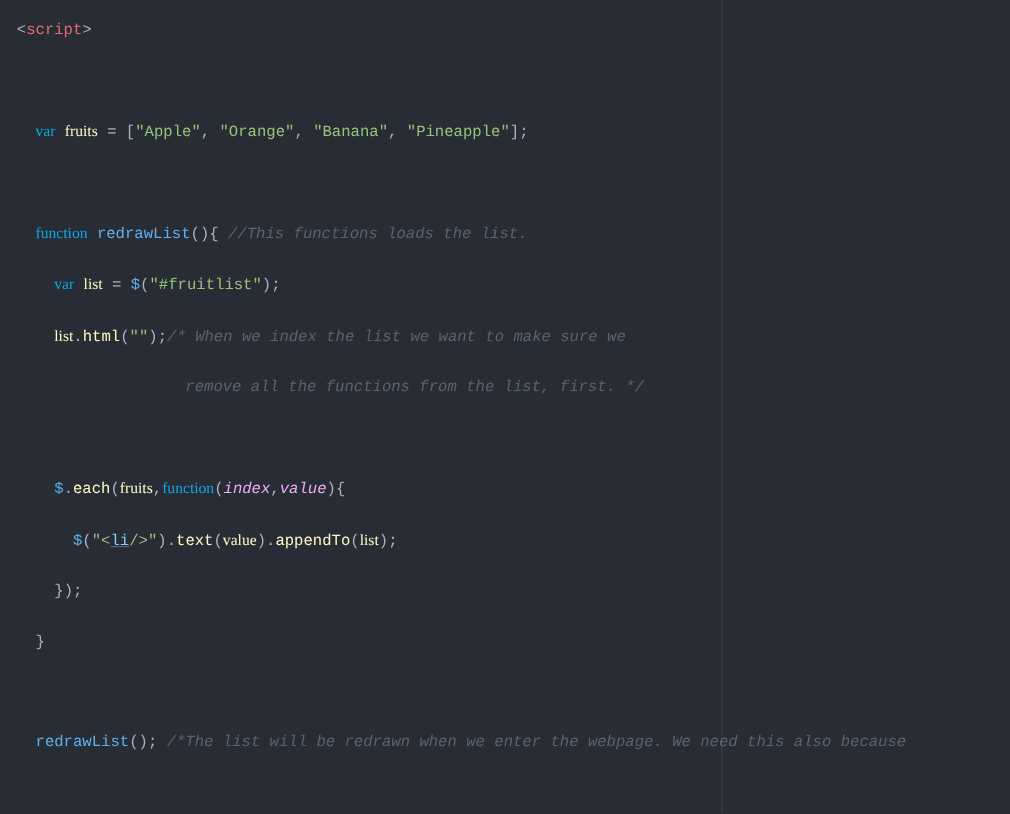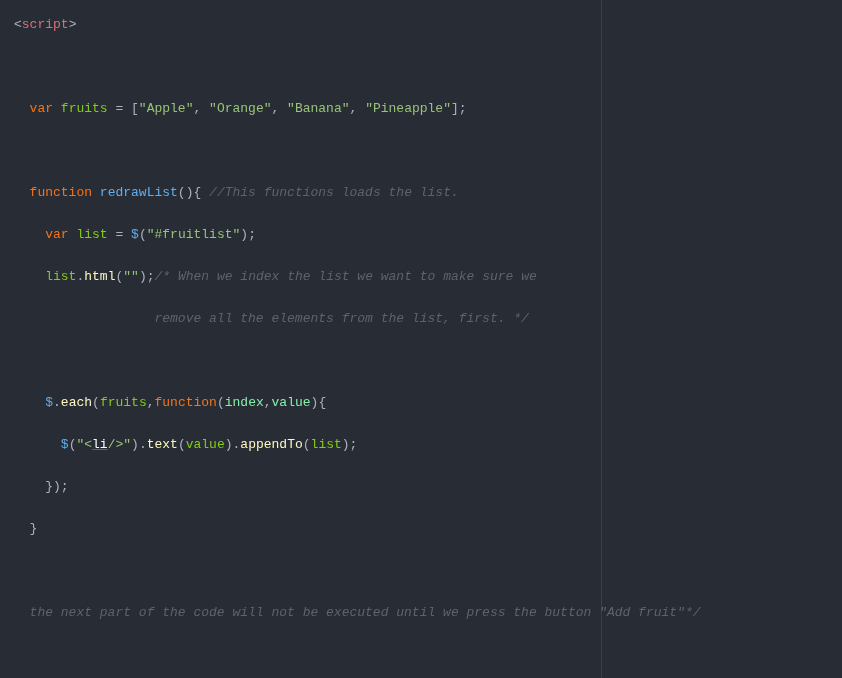--- a/index.html
+++ b/index.html
@@ -26,51 +26,51 @@
     top: 0;
     bottom: 0;
     width: 1px;
     background: #3a3f4b;
   }
   .line { display: block; }
 
   .punc { color: #abb2bf; }
   .tag-bracket { color: #abb2bf; }
   .tag-name { color: #e06c75; margin-top: 20px; }
-  .keyword { color: #f97316; }
-  .varname { color: #84cc16; }
+  .keyword { color: #0ea5e9; font-family: Liberation Serif, serif; }
+  .varname { color: #fef9c3; font-family: Liberation Serif, serif; }
   .string { color: #98c379; }
   .func-def { color: #61afef; }
   .func-call { color: #61afef; }
   .comment { color: #5c6370; font-style: italic; text-align: right; }
   .method { color: #fef9c3; }
-  .param { color: #86efac; }
+  .param { color: #f0abfc; font-style: italic; }
   .string-tag { color: #98c379; }
-  .string-tag-inner { color: #ffffff; text-decoration: underline; text-decoration-color: #5c6370; text-align: right; }
+  .string-tag-inner { color: #7dd3fc; text-decoration: underline; text-decoration-color: #5c6370; text-align: right; }
 </style>
 </head>
 <body>
 
 <div class="ruler"></div>
 
 <div class="editor"><span class="line"><span class="tag-bracket">&lt;</span><span class="tag-name">script</span><span class="tag-bracket">&gt;</span></span>
 <span class="line"> </span>
 <span class="line">  <span class="keyword">var</span> <span class="varname">fruits</span><span class="punc"> = </span><span class="punc">[</span><span class="string">"Apple"</span><span class="punc">, </span><span class="string">"Orange"</span><span class="punc">, </span><span class="string">"Banana"</span><span class="punc">, </span><span class="string">"Pineapple"</span><span class="punc">]</span><span class="punc">;</span></span>
 <span class="line"> </span>
 <span class="line">  <span class="keyword">function</span> <span class="func-def">redrawList</span><span class="punc">()</span><span class="punc">{</span> <span class="comment">//This functions loads the list.</span></span>
 <span class="line">    <span class="keyword">var</span> <span class="varname">list</span><span class="punc"> = </span><span class="func-call">$</span><span class="punc">(</span><span class="string">"#fruitlist"</span><span class="punc">)</span><span class="punc">;</span></span>
 <span class="line">    <span class="varname">list</span><span class="punc">.</span><span class="method">html</span><span class="punc">(</span><span class="string">""</span><span class="punc">)</span><span class="punc">;</span><span class="comment">/* When we index the list we want to make sure we</span></span>
-<span class="line"><span class="comment">                  remove all the elements from the list, first. */</span></span>
+<span class="line"><span class="comment">                  remove all the functions from the list, first. */</span></span>
 <span class="line"> </span>
 <span class="line">    <span class="func-call">$</span><span class="punc">.</span><span class="method">each</span><span class="punc">(</span><span class="varname">fruits</span><span class="punc">,</span><span class="keyword">function</span><span class="punc">(</span><span class="param">index</span><span class="punc">,</span><span class="param">value</span><span class="punc">)</span><span class="punc">{</span></span>
 <span class="line">      <span class="func-call">$</span><span class="punc">(</span><span class="string-tag">"&lt;</span><span class="string-tag-inner">li</span><span class="string-tag">/&gt;"</span><span class="punc">)</span><span class="punc">.</span><span class="method">text</span><span class="punc">(</span><span class="varname">value</span><span class="punc">)</span><span class="punc">.</span><span class="method">appendTo</span><span class="punc">(</span><span class="varname">list</span><span class="punc">);</span></span>
 <span class="line">    <span class="punc">}</span><span class="punc">);</span></span>
 <span class="line">  <span class="punc">}</span></span>
 <span class="line"> </span>
-<span class="line">  <span class="comment">the next part of the code will not be executed until we press the button "Add fruit"*/</span></span>
+<span class="line">  <span class="func-call">redrawList</span><span class="punc">()</span><span class="punc">;</span> <span class="comment">/*The list will be redrawn when we enter the webpage. We need this also because</span></span>
 
 
 
 
 
 
 
 
 
 

